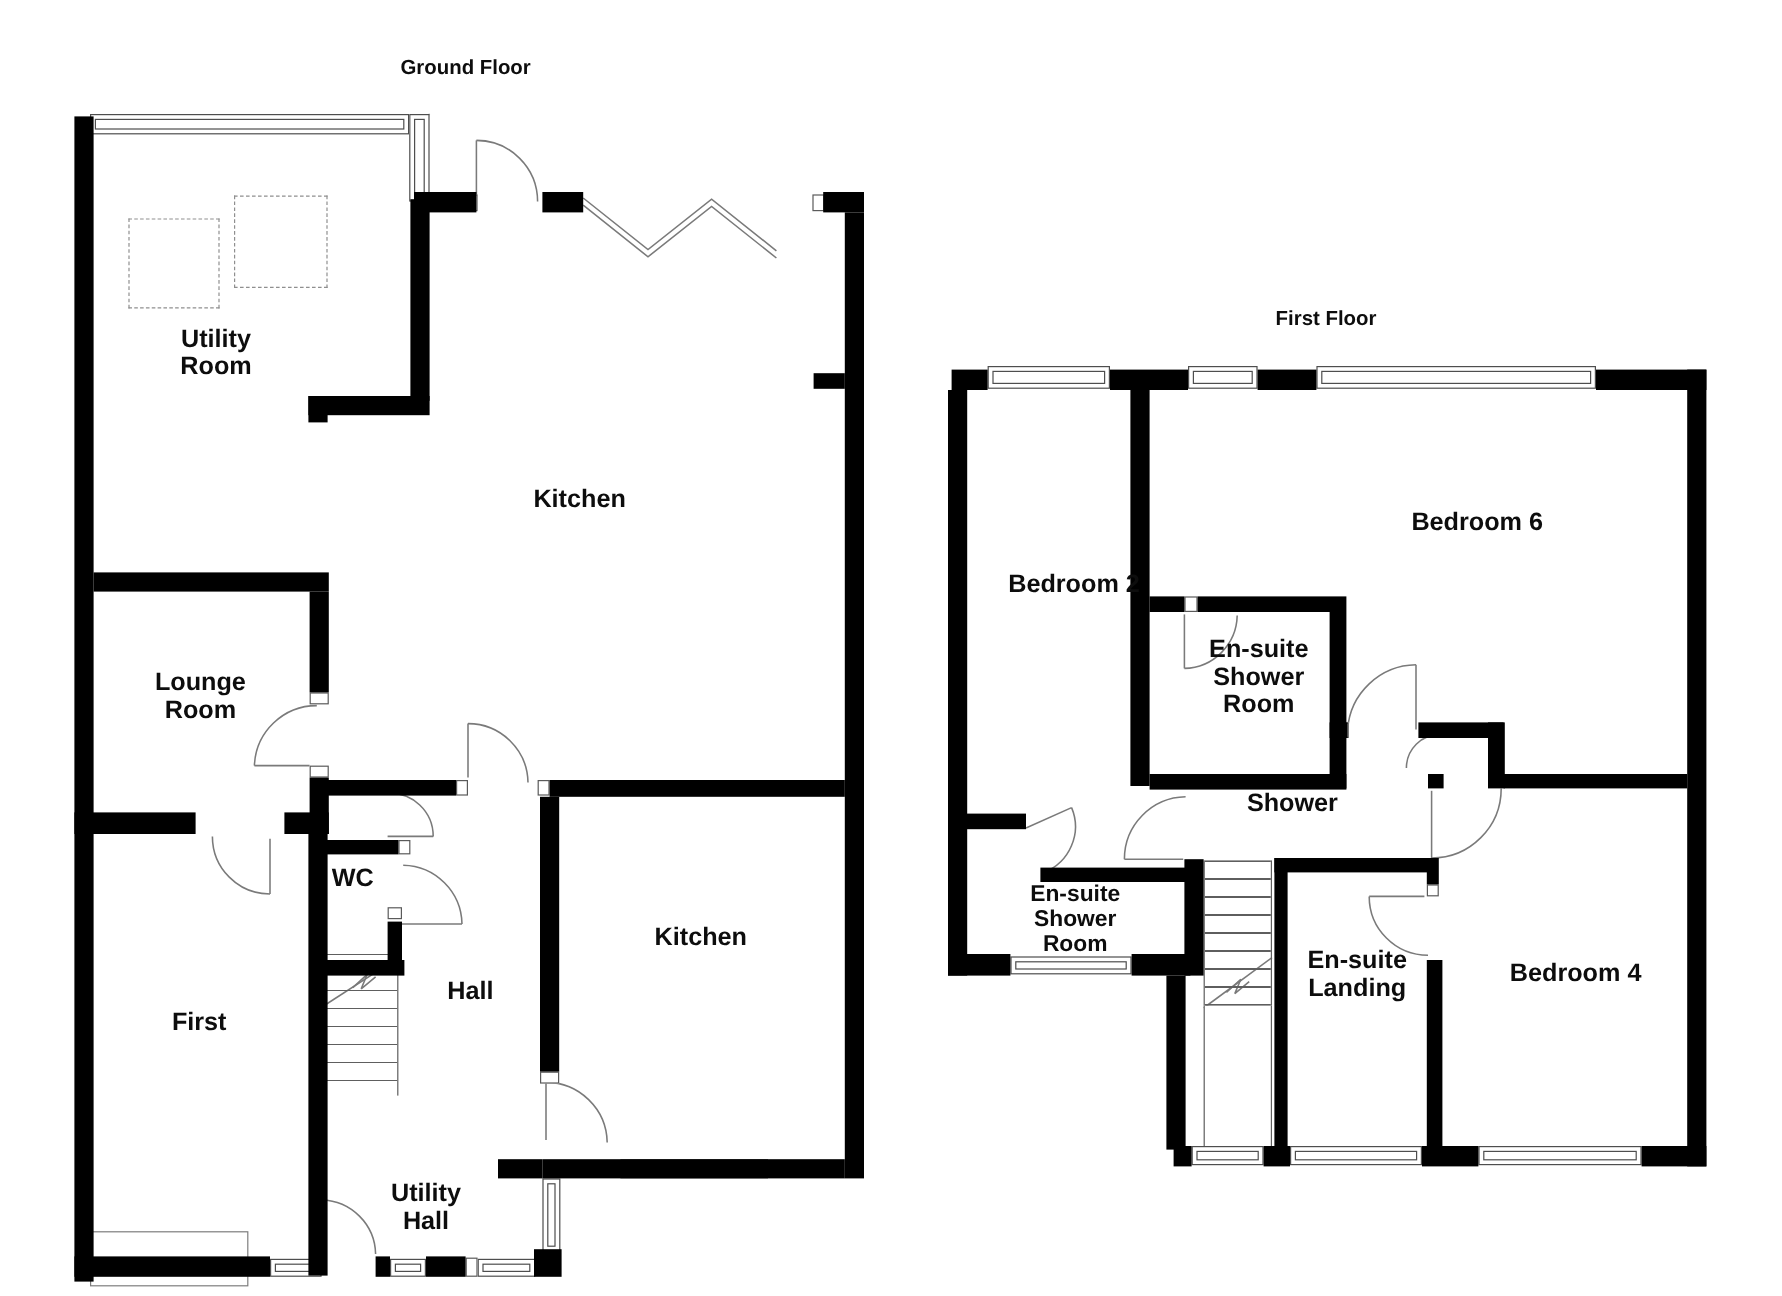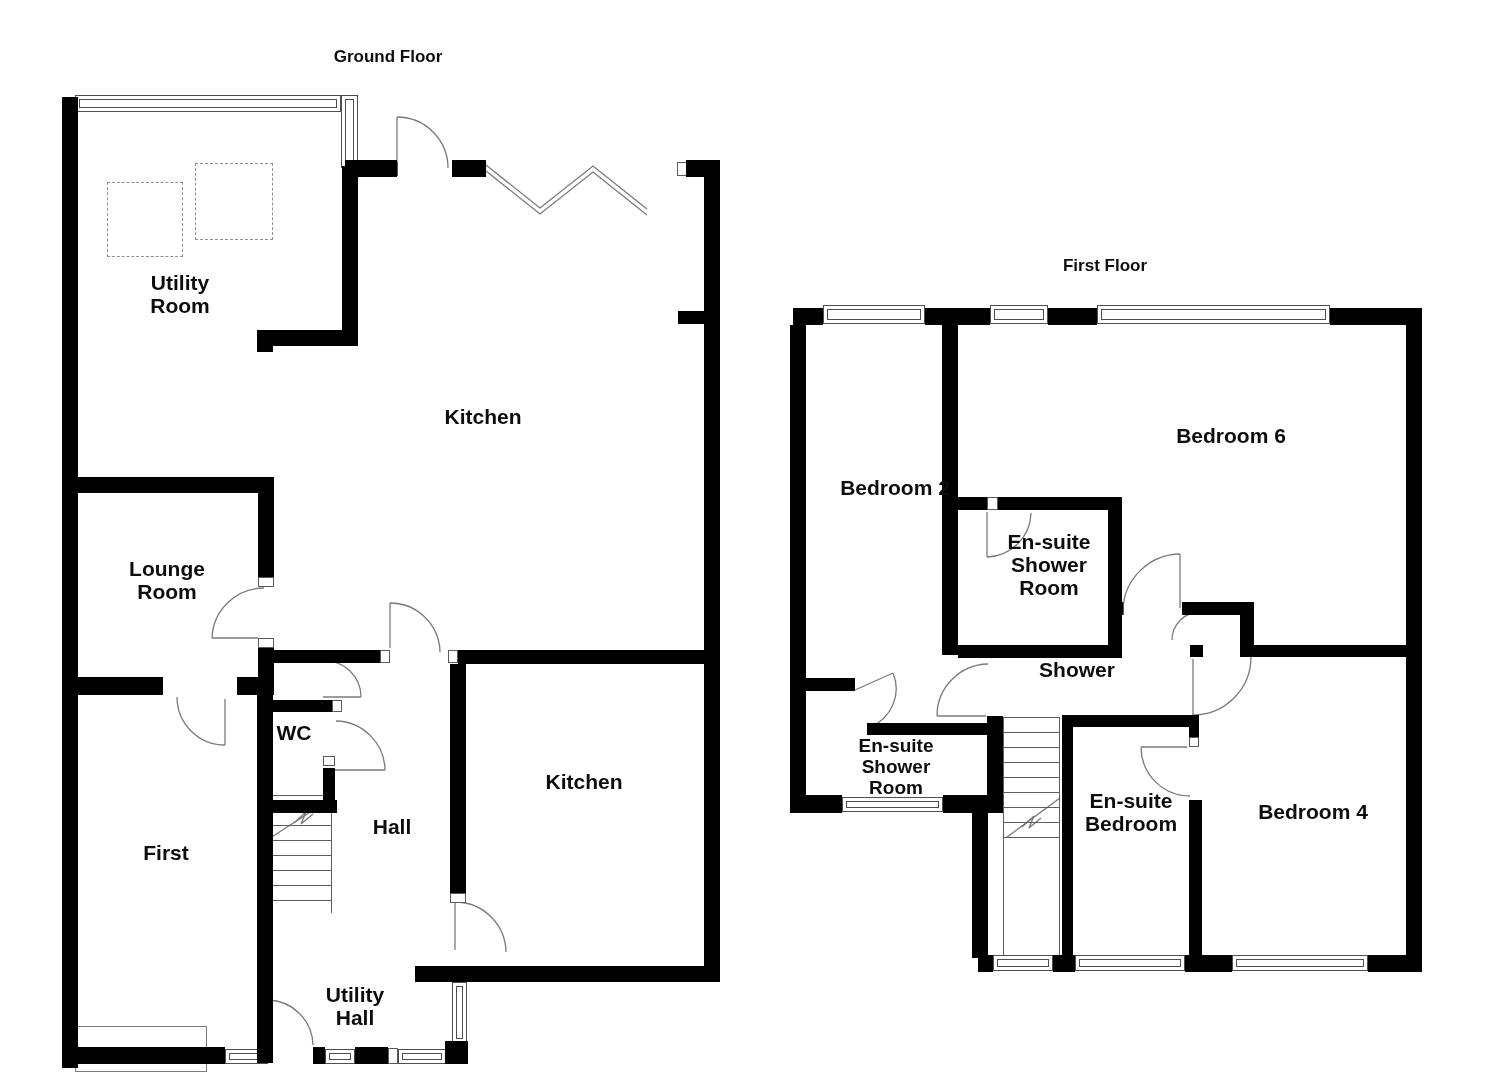--- a/index.html
+++ b/index.html
@@ -238,18 +238,18 @@
   <div class="lbl" style="left:1077px;top:669px">
     <span>Shower</span>
   </div>
   <div class="lbl" style="left:896px;top:766px;font-size:19px;line-height:21px">
     <span>En-suite</span>
     <span>Shower</span>
     <span>Room</span>
   </div>
   <div class="lbl" style="left:1131px;top:812px">
     <span>En-suite</span>
-    <span>Bedroom</span>
+    <span>Landing</span>
   </div>
   <div class="lbl" style="left:1313px;top:811px">
     <span>Bedroom 4</span>
   </div>
 </div>
 
 </body></html>

